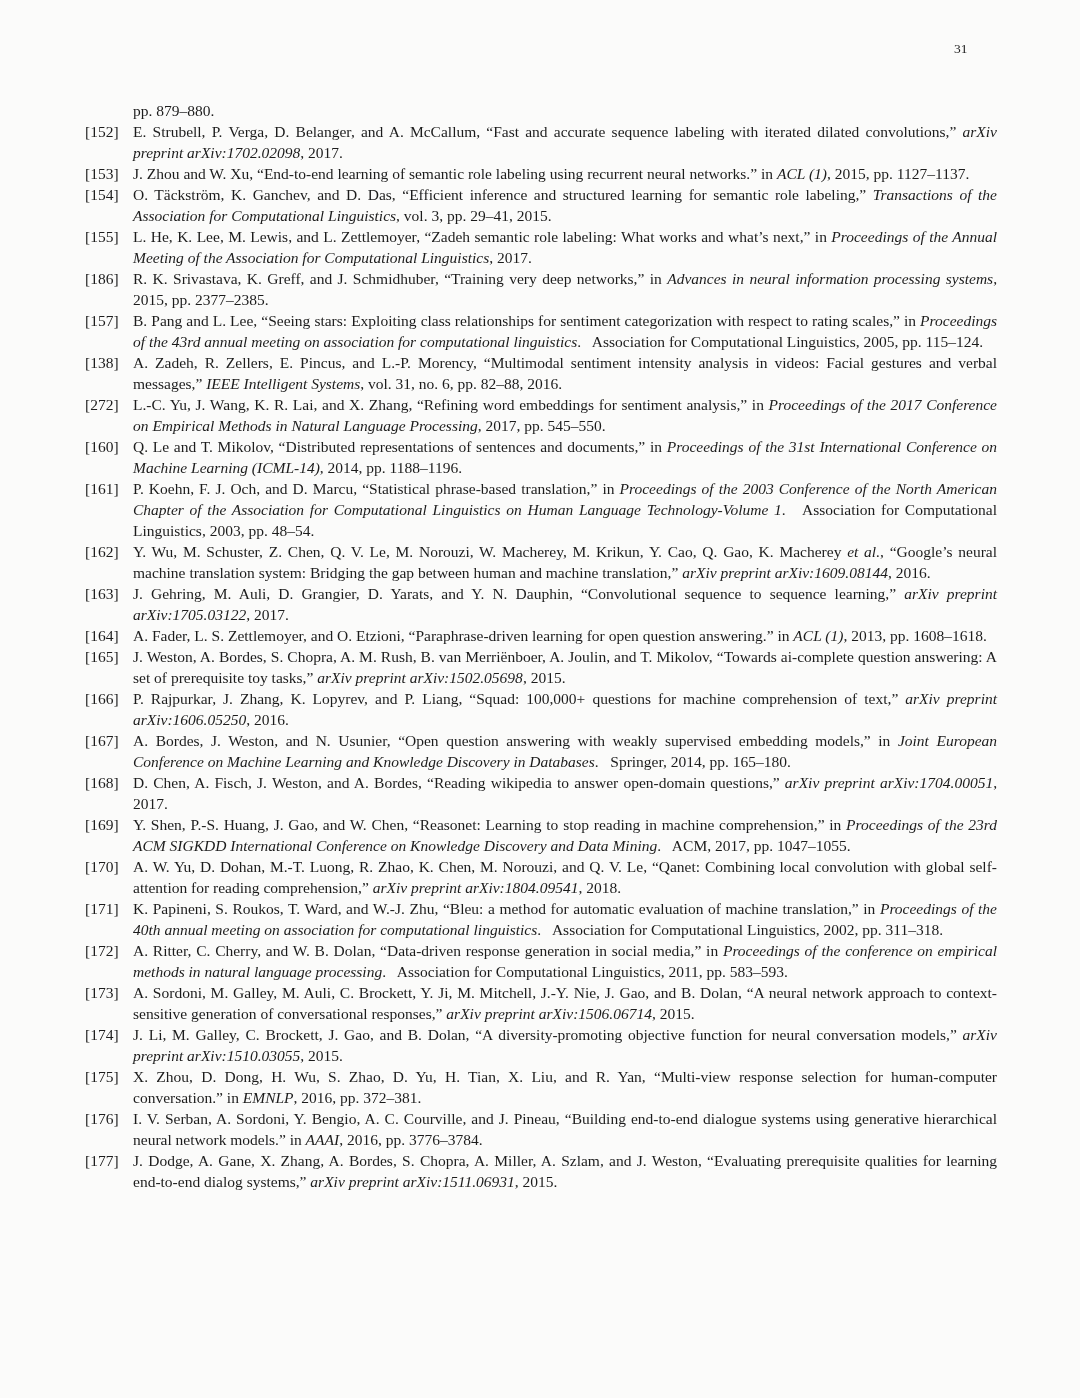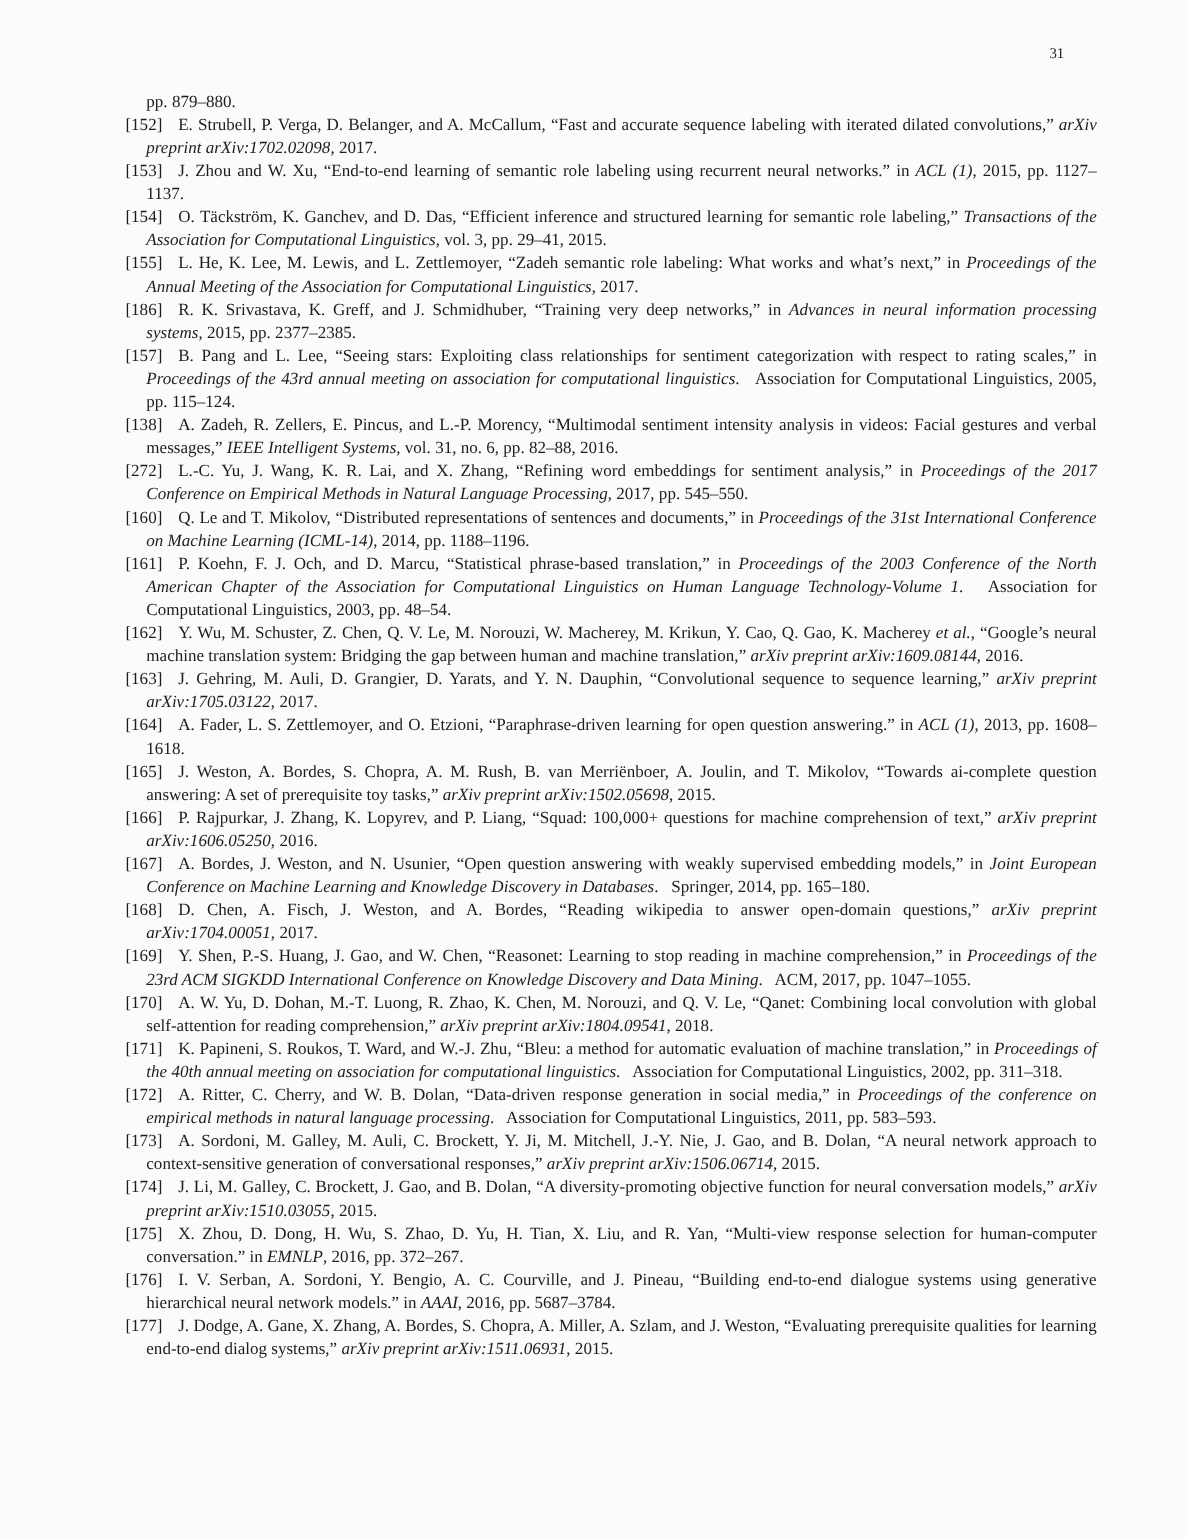--- a/index.html
+++ b/index.html
@@ -18,41 +18,40 @@
   .page-number {
     position: absolute;
     top: 41px;
     left: 954px;
     font-size: 13.5px;
     line-height: 15px;
   }
   .content {
     position: absolute;
     left: 85px;
-    top: 82px;
+    top: 100px;
     width: 912px;
   }
   .ref-cont {
     padding-left: 48px;
     text-align: justify;
     font-size: 15.5px;
     line-height: 21px;
   }
   .ref-entry {
     padding-left: 48px;
     text-indent: -48px;
     text-align: justify;
     font-size: 15.5px;
     line-height: 21px;
   }
   .ref-label {
     display: inline-block;
     width: 48px;
     text-indent: 0;
-    margin-left: 29px;
   }
   .italic {
     font-style: italic;
   }
 </style>
 </head>
 <body>
 
 <div class="page-number">31</div>
 
@@ -75,17 +74,17 @@
       <div class="ref-entry"><span class="ref-label">[165]</span><span class="">J. Weston, A. Bordes, S. Chopra, A. M. Rush, B. van Merriënboer, A. Joulin, and T. Mikolov, “Towards ai-complete question answering: A set of prerequisite toy tasks,” </span><span class="italic">arXiv preprint arXiv:1502.05698</span><span class="">, 2015.</span></div>
       <div class="ref-entry"><span class="ref-label">[166]</span><span class="">P. Rajpurkar, J. Zhang, K. Lopyrev, and P. Liang, “Squad: 100,000+ questions for machine comprehension of text,” </span><span class="italic">arXiv preprint arXiv:1606.05250</span><span class="">, 2016.</span></div>
       <div class="ref-entry"><span class="ref-label">[167]</span><span class="">A. Bordes, J. Weston, and N. Usunier, “Open question answering with weakly supervised embedding models,” in </span><span class="italic">Joint European Conference on Machine Learning and Knowledge Discovery in Databases</span><span class="">.&nbsp;&nbsp; Springer, 2014, pp. 165–180.</span></div>
       <div class="ref-entry"><span class="ref-label">[168]</span><span class="">D. Chen, A. Fisch, J. Weston, and A. Bordes, “Reading wikipedia to answer open-domain questions,” </span><span class="italic">arXiv preprint arXiv:1704.00051</span><span class="">, 2017.</span></div>
       <div class="ref-entry"><span class="ref-label">[169]</span><span class="">Y. Shen, P.-S. Huang, J. Gao, and W. Chen, “Reasonet: Learning to stop reading in machine comprehension,” in </span><span class="italic">Proceedings of the 23rd ACM SIGKDD International Conference on Knowledge Discovery and Data Mining</span><span class="">.&nbsp;&nbsp; ACM, 2017, pp. 1047–1055.</span></div>
       <div class="ref-entry"><span class="ref-label">[170]</span><span class="">A. W. Yu, D. Dohan, M.-T. Luong, R. Zhao, K. Chen, M. Norouzi, and Q. V. Le, “Qanet: Combining local convolution with global self-attention for reading comprehension,” </span><span class="italic">arXiv preprint arXiv:1804.09541</span><span class="">, 2018.</span></div>
       <div class="ref-entry"><span class="ref-label">[171]</span><span class="">K. Papineni, S. Roukos, T. Ward, and W.-J. Zhu, “Bleu: a method for automatic evaluation of machine translation,” in </span><span class="italic">Proceedings of the 40th annual meeting on association for computational linguistics</span><span class="">.&nbsp;&nbsp; Association for Computational Linguistics, 2002, pp. 311–318.</span></div>
       <div class="ref-entry"><span class="ref-label">[172]</span><span class="">A. Ritter, C. Cherry, and W. B. Dolan, “Data-driven response generation in social media,” in </span><span class="italic">Proceedings of the conference on empirical methods in natural language processing</span><span class="">.&nbsp;&nbsp; Association for Computational Linguistics, 2011, pp. 583–593.</span></div>
       <div class="ref-entry"><span class="ref-label">[173]</span><span class="">A. Sordoni, M. Galley, M. Auli, C. Brockett, Y. Ji, M. Mitchell, J.-Y. Nie, J. Gao, and B. Dolan, “A neural network approach to context-sensitive generation of conversational responses,” </span><span class="italic">arXiv preprint arXiv:1506.06714</span><span class="">, 2015.</span></div>
       <div class="ref-entry"><span class="ref-label">[174]</span><span class="">J. Li, M. Galley, C. Brockett, J. Gao, and B. Dolan, “A diversity-promoting objective function for neural conversation models,” </span><span class="italic">arXiv preprint arXiv:1510.03055</span><span class="">, 2015.</span></div>
-      <div class="ref-entry"><span class="ref-label">[175]</span><span class="">X. Zhou, D. Dong, H. Wu, S. Zhao, D. Yu, H. Tian, X. Liu, and R. Yan, “Multi-view response selection for human-computer conversation.” in </span><span class="italic">EMNLP</span><span class="">, 2016, pp. 372–267.</span></div>
-      <div class="ref-entry"><span class="ref-label">[176]</span><span class="">I. V. Serban, A. Sordoni, Y. Bengio, A. C. Courville, and J. Pineau, “Building end-to-end dialogue systems using generative hierarchical neural network models.” in </span><span class="italic">AAAI</span><span class="">, 2016, pp. 5687–3784.</span></div>
+      <div class="ref-entry"><span class="ref-label">[175]</span><span class="">X. Zhou, D. Dong, H. Wu, S. Zhao, D. Yu, H. Tian, X. Liu, and R. Yan, “Multi-view response selection for human-computer conversation.” in </span><span class="italic">EMNLP</span><span class="">, 2016, pp. 372–381.</span></div>
+      <div class="ref-entry"><span class="ref-label">[176]</span><span class="">I. V. Serban, A. Sordoni, Y. Bengio, A. C. Courville, and J. Pineau, “Building end-to-end dialogue systems using generative hierarchical neural network models.” in </span><span class="italic">AAAI</span><span class="">, 2016, pp. 3776–3784.</span></div>
       <div class="ref-entry"><span class="ref-label">[177]</span><span class="">J. Dodge, A. Gane, X. Zhang, A. Bordes, S. Chopra, A. Miller, A. Szlam, and J. Weston, “Evaluating prerequisite qualities for learning end-to-end dialog systems,” </span><span class="italic">arXiv preprint arXiv:1511.06931</span><span class="">, 2015.</span></div>
     </div>
 </div>
 
 </body></html>

